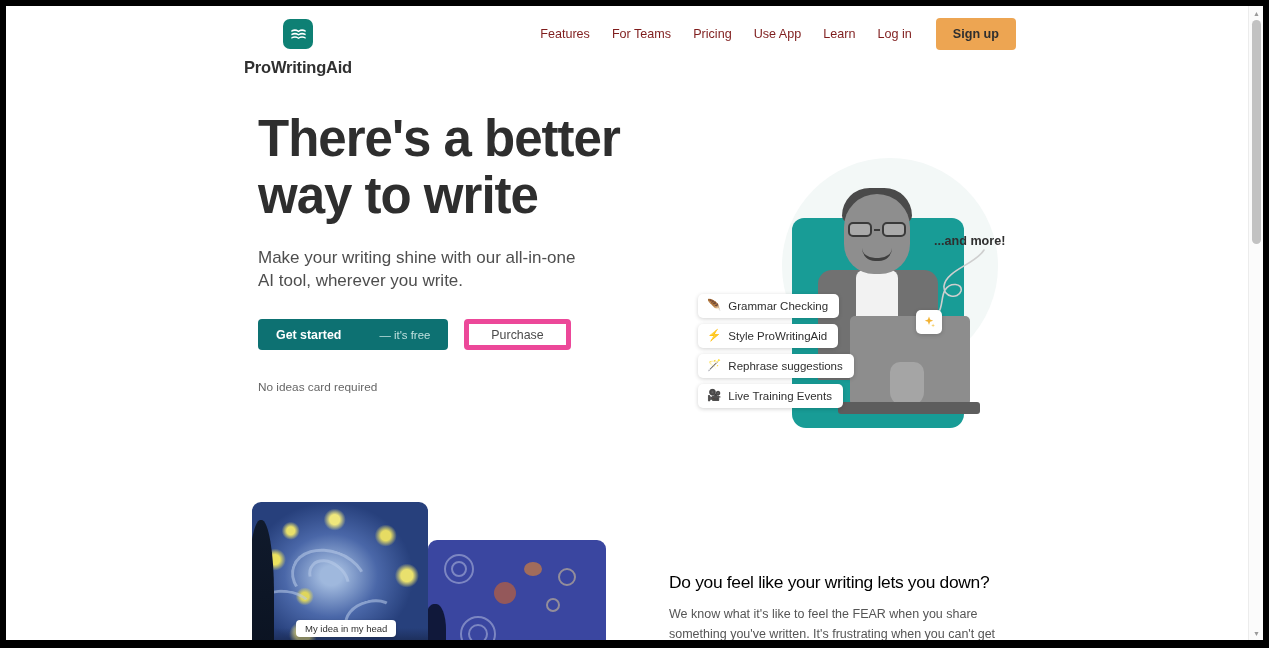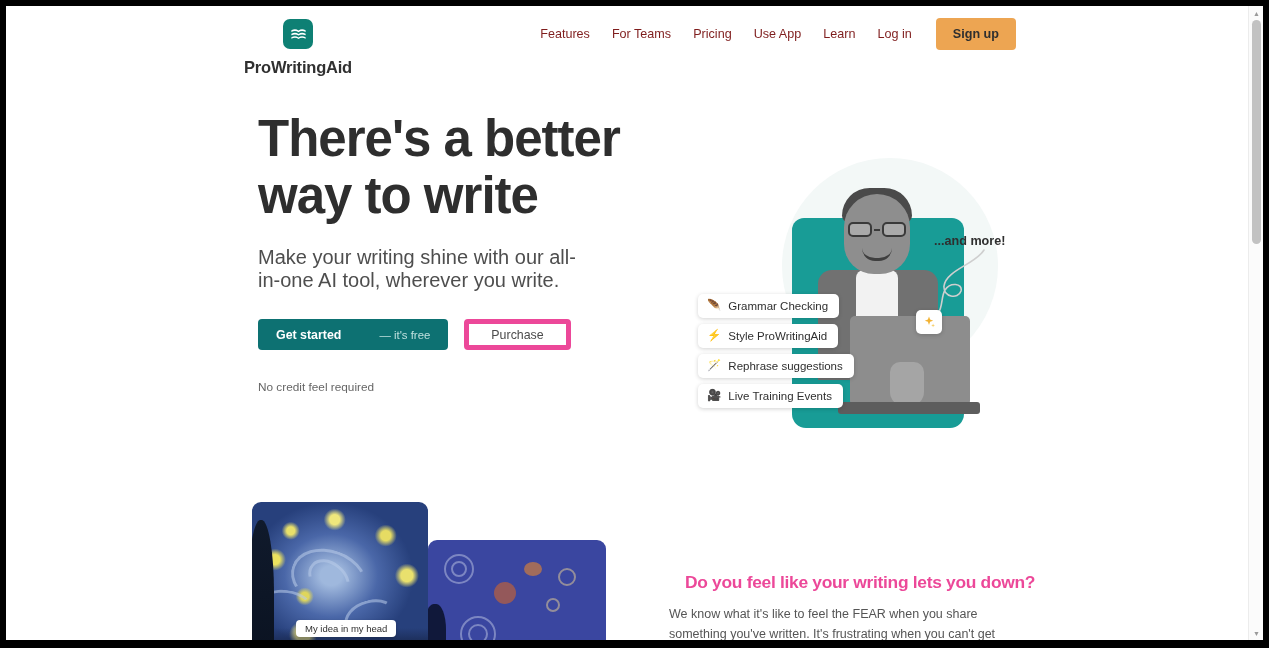--- a/index.html
+++ b/index.html
@@ -144,21 +144,21 @@
   }
   #hero-headline {
     font-size: 51px;
     line-height: 57px;
     font-weight: bold;
     color: #2e2e2e;
     letter-spacing: -1px;
   }
   #hero-subheadline {
     margin-top: 22px;
-    font-size: 20px;
+    font-size: 17px;
     line-height: 23px;
     color: #4e4e4e;
     width: 330px;
   }
   #hero-cta-row {
     margin-top: 27px;
     display: flex; align-items: center; gap: 16px;
   }
   #cta-get-started {
     background: #0d7172;
@@ -428,25 +428,24 @@
     border-radius: 44% 44% 0 0;
   }
 
   #pain-point-copy {
     position: absolute;
     left: 663px; top: 106px;
     width: 350px;
   }
   #pain-point-heading {
     font-size: 17.4px;
-    font-weight: bold;
-    color: #ec4899;
+    font-weight: normal;
+    color: #000000;
     letter-spacing: -0.3px;
     white-space: nowrap;
-    margin-left: 16px;
   }
   #pain-point-body {
     margin-top: 12px;
     font-size: 12.5px;
     line-height: 19.5px;
     color: #555555;
     width: 342px;
   }
 </style>
 </head>
@@ -497,21 +496,21 @@
           <p id="hero-subheadline">Make your writing shine with our all-in-one AI tool, wherever you write.</p>
 
           <div id="hero-cta-row">
             <button id="cta-get-started">
               <span id="cta-get-started-label">Get started</span>
               <span id="cta-get-started-note">— it's free</span>
             </button>
             <button id="cta-purchase">Purchase</button>
           </div>
 
-          <p id="hero-no-card-note">No credit feel required</p>
+          <p id="hero-no-card-note">No ideas card required</p>
         </div>
 
         <div id="hero-illustration">
           <div id="hero-bg-blob"></div>
           <div id="hero-teal-shape"></div>
 
           <div id="hero-person-photo">
             <div class="person-shirt"></div>
             <div class="person-tee"></div>
             <div class="person-hair"></div>

